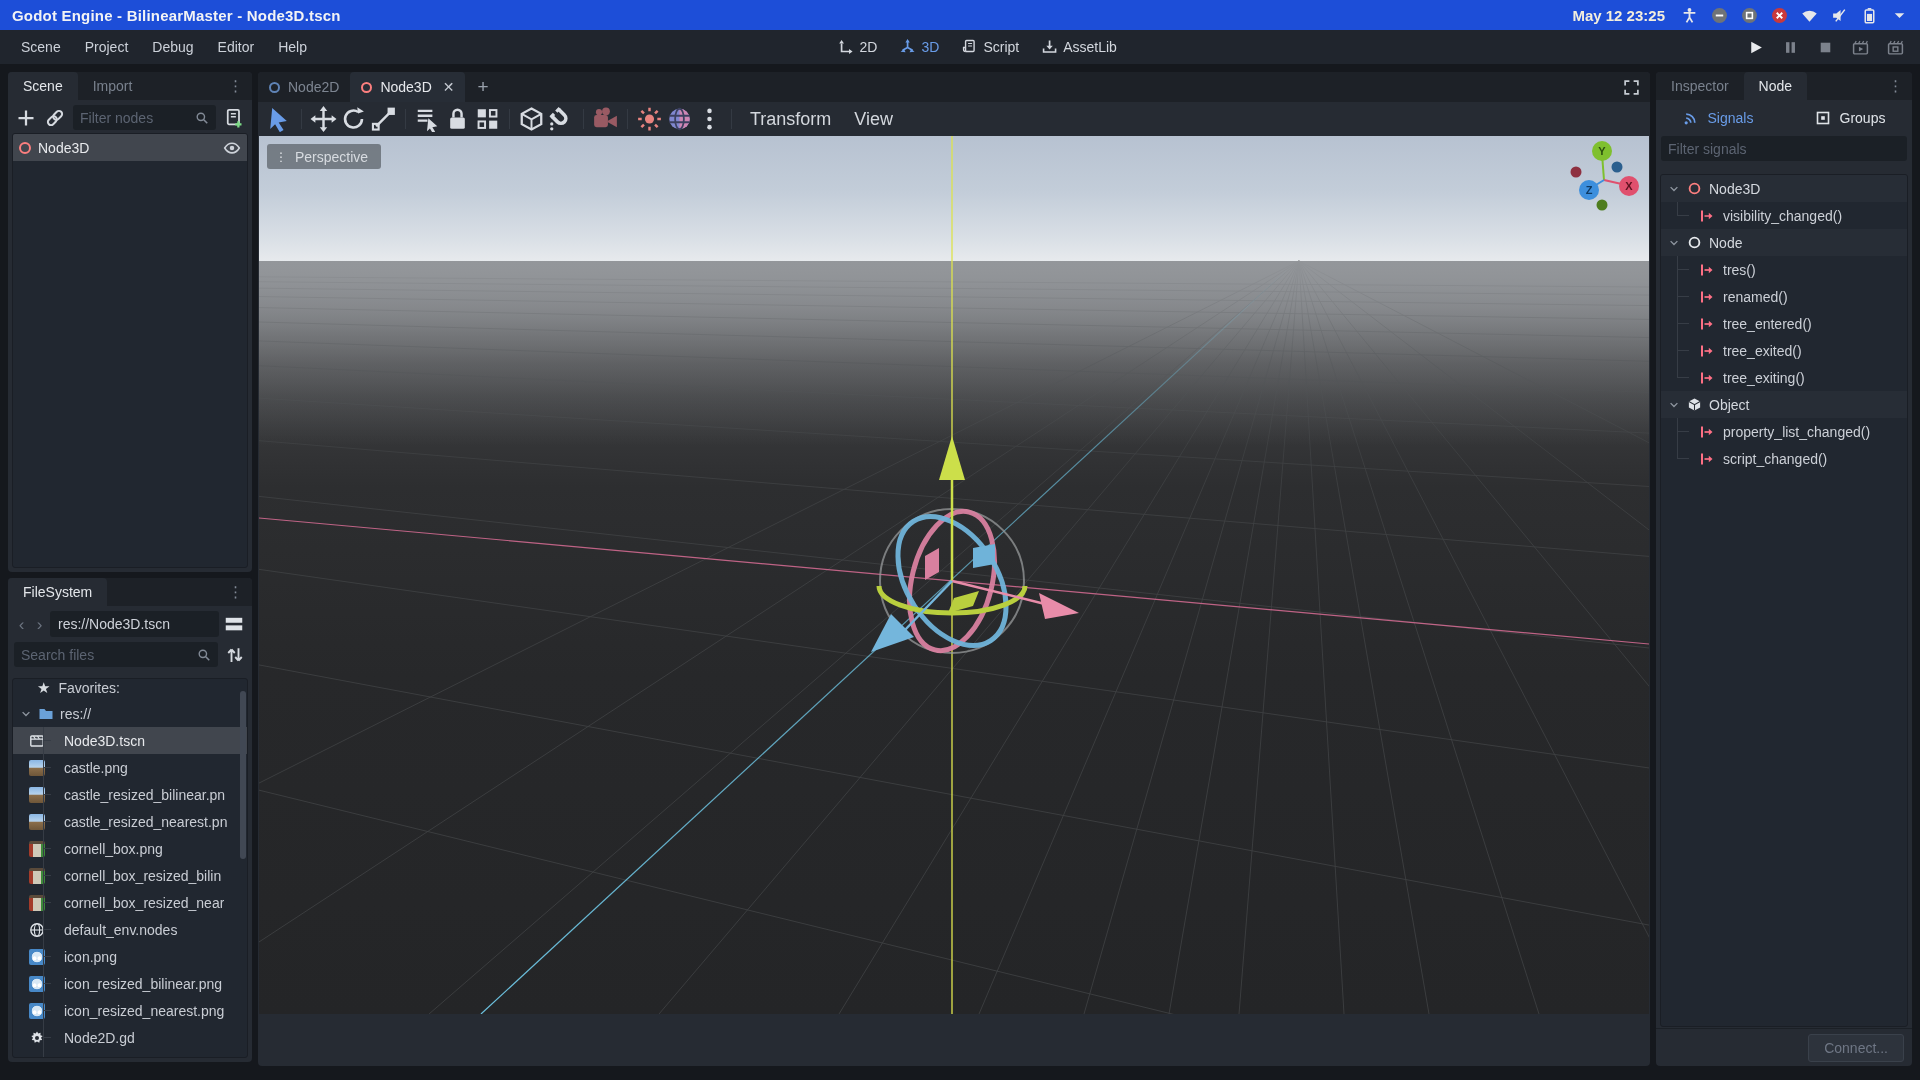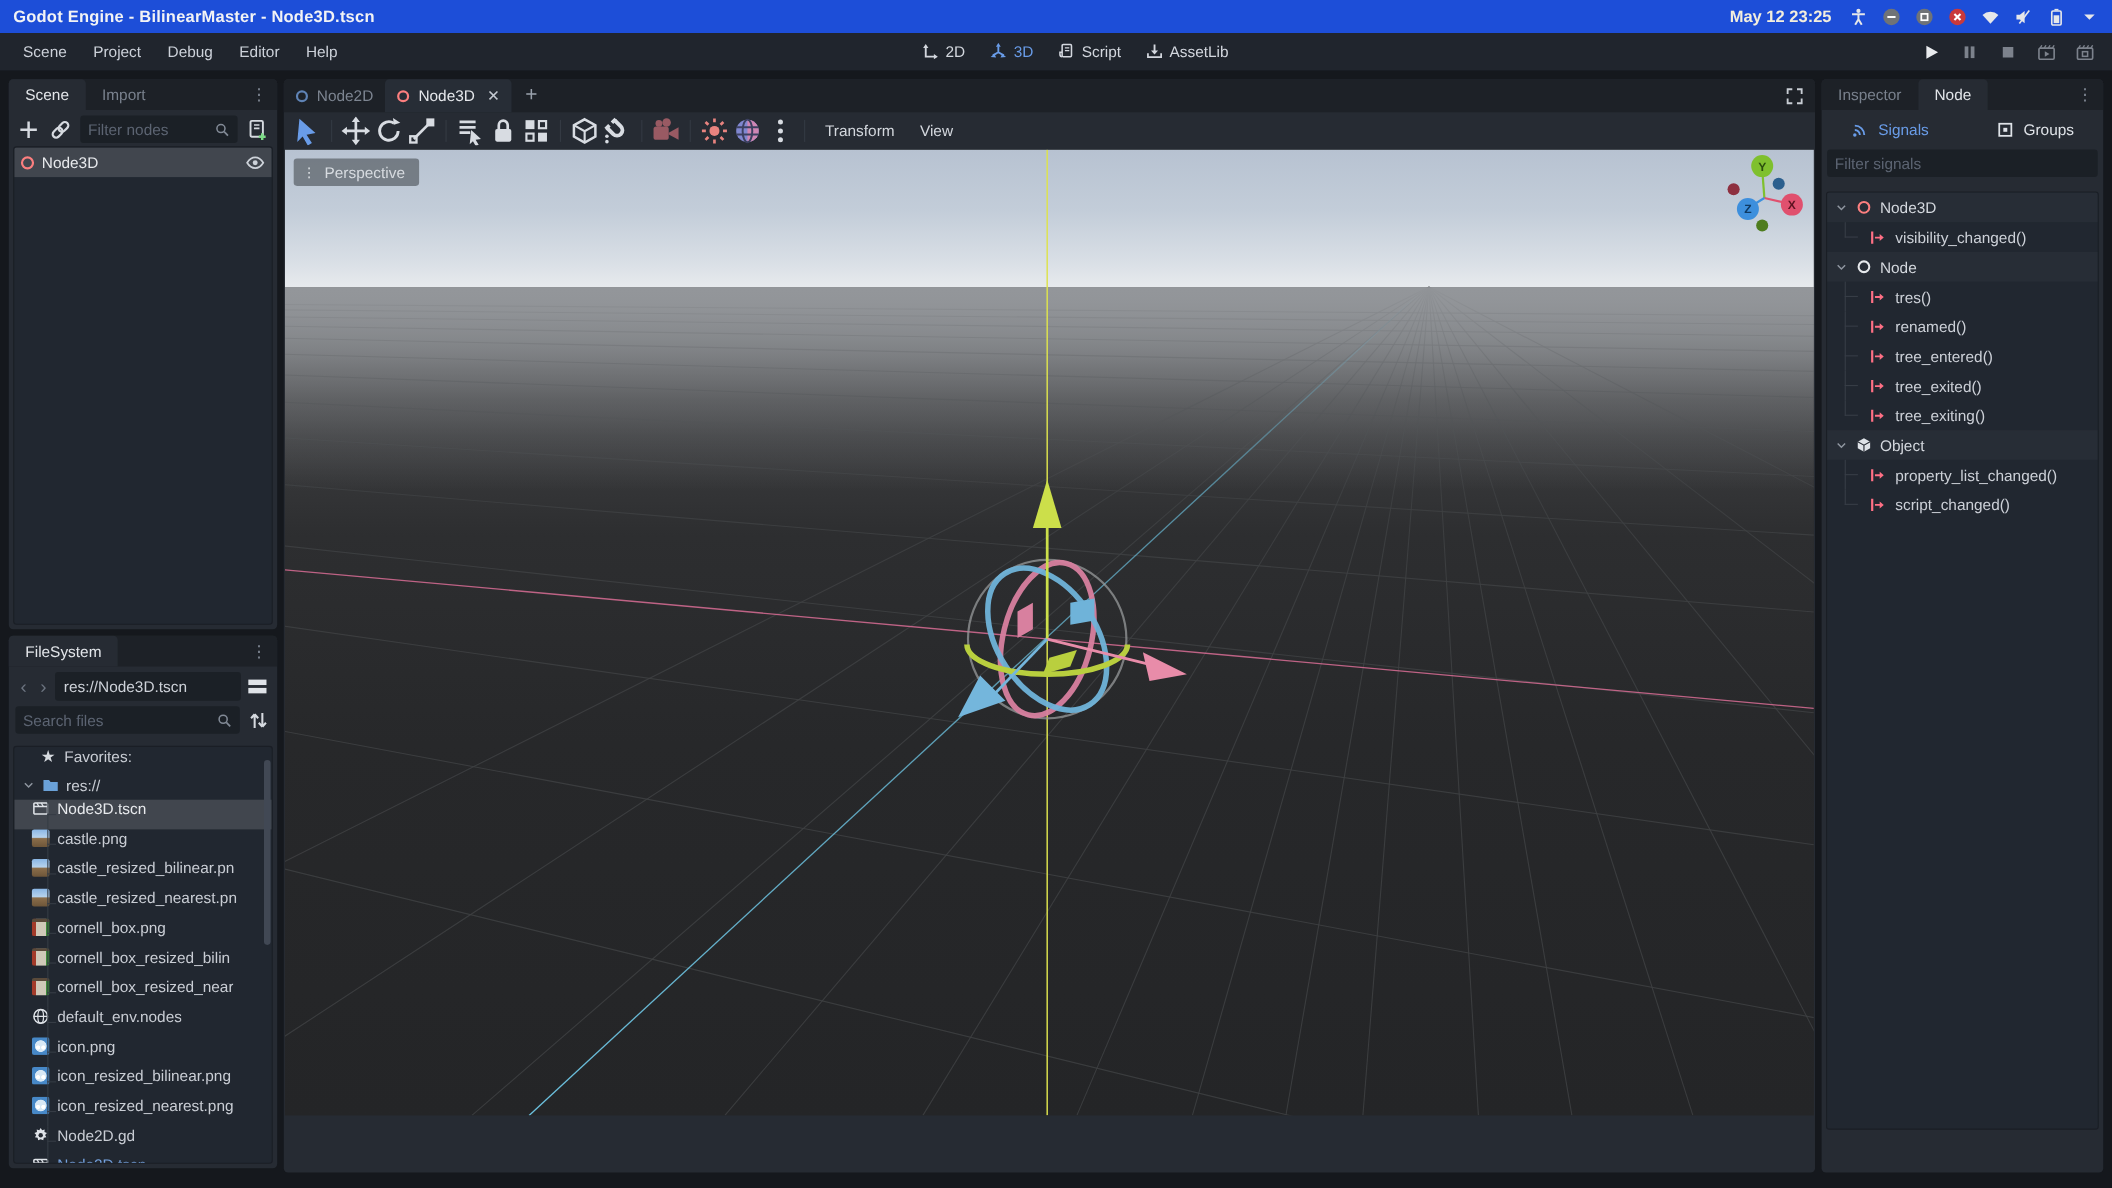--- a/index.html
+++ b/index.html
@@ -61,21 +61,21 @@
 
   
   #fs-dock { left:8px; top:578px; width:244px; height:484px; }
   .fs-nav { display:flex; align-items:center; gap:3px; padding:5px 6px 3px; }
   .nav-arrow { color:#6c7480; font-size:17px; width:15px; text-align:center; line-height:1; }
   .path-field { flex:1; height:26px; background:#1b2026; border-radius:3px; color:#ced2d9; font-size:14px;
                 display:flex; align-items:center; padding:0 8px; white-space:nowrap; overflow:hidden; }
   .split-btn { width:24px; height:22px; color:#dfe3e8; }
   .fs-search { display:flex; gap:6px; padding:2px 6px 5px; align-items:center; }
   #fs-tree { top:100px; }
-  .f-row { height:27px; display:flex; gap:7px; font-size:14px; color:#c9cdd4;
+  .f-row { height:27px; display:flex; align-items:center; gap:19px; font-size:14px; color:#c9cdd4;
            padding-left:16px; position:relative; }
   .f-row::before { content:""; position:absolute; left:30px; top:0; bottom:0; width:1px; background:#363c45; }
   .f-row::after  { content:""; position:absolute; left:30px; top:13px; width:8px; height:1px; background:#363c45; }
   .f-row.selected { background:#41464e; color:#e8eaed; }
   .f-row.blue .f-label { color:#76a3e0; }
   .f-label { white-space:nowrap; overflow:hidden; }
   .f-ic16 { width:16px; height:16px; flex:none; color:#dfe3e8; }
   .fav-row { height:25px; display:flex; align-items:center; gap:8px; font-size:14px; color:#c9cdd4; padding-left:24px; margin-top:-4px; }
   .res-row { height:27px; display:flex; align-items:center; gap:6px; font-size:14px; color:#c9cdd4; padding-left:7px; }
   .star { color:#d7dbe0; font-size:15px; }
@@ -95,21 +95,21 @@
   .vp-tab { display:flex; align-items:center; gap:8px; padding:0 11px; font-size:14px; color:#7d8591; border-radius:4px 4px 0 0; }
   .vp-tab.active { background:#272d36; color:#e6e8ec; }
   .vp-tab .tabring { width:11px; height:11px; border-radius:50%; border:2px solid; flex:none; }
   .vp-close { color:#c4c9d1; font-size:14px; margin-left:3px; }
   .vp-plus { color:#98a0ab; font-size:19px; padding:0 12px; display:flex; align-items:center; }
   .vp-expand { margin-left:auto; align-self:center; margin-right:10px; width:17px; height:17px; color:#c7ccd3; }
   .vp-toolbar { height:34px; display:flex; align-items:center; gap:1px; padding:0 7px; }
   .tool { width:29px; height:26px; color:#d8dce2; border-radius:3px; }
   .tool.accent { color:#699ce8; }
   .tsep { width:1px; height:20px; background:#343a43; margin:0 6px; }
-  .tmenu { font-size:14px; color:#d3d7dd; padding:0 11px; }
+  .tmenu { font-size:18px; color:#d3d7dd; padding:0 11px; }
 
   .viewport { position:absolute; left:1px; right:1px; top:64px; height:878px; background:#27282a; overflow:hidden; }
   .sky    { position:absolute; left:0; right:0; top:0; height:125px;
             background:linear-gradient(180deg,#b7c2d1 0%,#c3cdd9 45%,#d8dee5 80%,#e7eaed 100%); }
   .ground { position:absolute; left:0; right:0; top:125px; bottom:0;
             background:linear-gradient(180deg,#949699 0%,#6f7174 4%,#515254 10%,#3b3c3e 18%,#2d2e30 30%,#27282a 55%,#242527 100%); }
   #grid-svg, #main-svg { position:absolute; left:0; top:0; width:1390px; height:878px; }
   .fog { position:absolute; left:0; right:0; top:125px; height:185px;
          background:linear-gradient(180deg,rgba(147,150,154,.98) 0%,rgba(147,150,154,.72) 25%,rgba(147,150,154,.32) 55%,rgba(147,150,154,0) 100%); }
   .persp { position:absolute; left:8px; top:8px; height:25px; background:rgba(101,108,116,.82); border-radius:3px;
@@ -827,13 +827,16 @@
         <span class="ic sig-ic">
           <svg viewBox="0 0 16 16" fill="none">
             <path d="M3 2.5v11" stroke="currentColor" stroke-width="2"></path>
             <path d="M5.5 8H12" stroke="currentColor" stroke-width="1.7"></path>
             <path d="M9.8 4.8L13.5 8l-3.7 3.2z" fill="currentColor"></path>
           </svg>
         </span>
         <span>script_changed()</span>
       </div>
     </div>
+  <div class="connect-bar">
+    <button class="connect-btn">Connect...</button>
+  </div>
 </div>
 
 </body></html>

